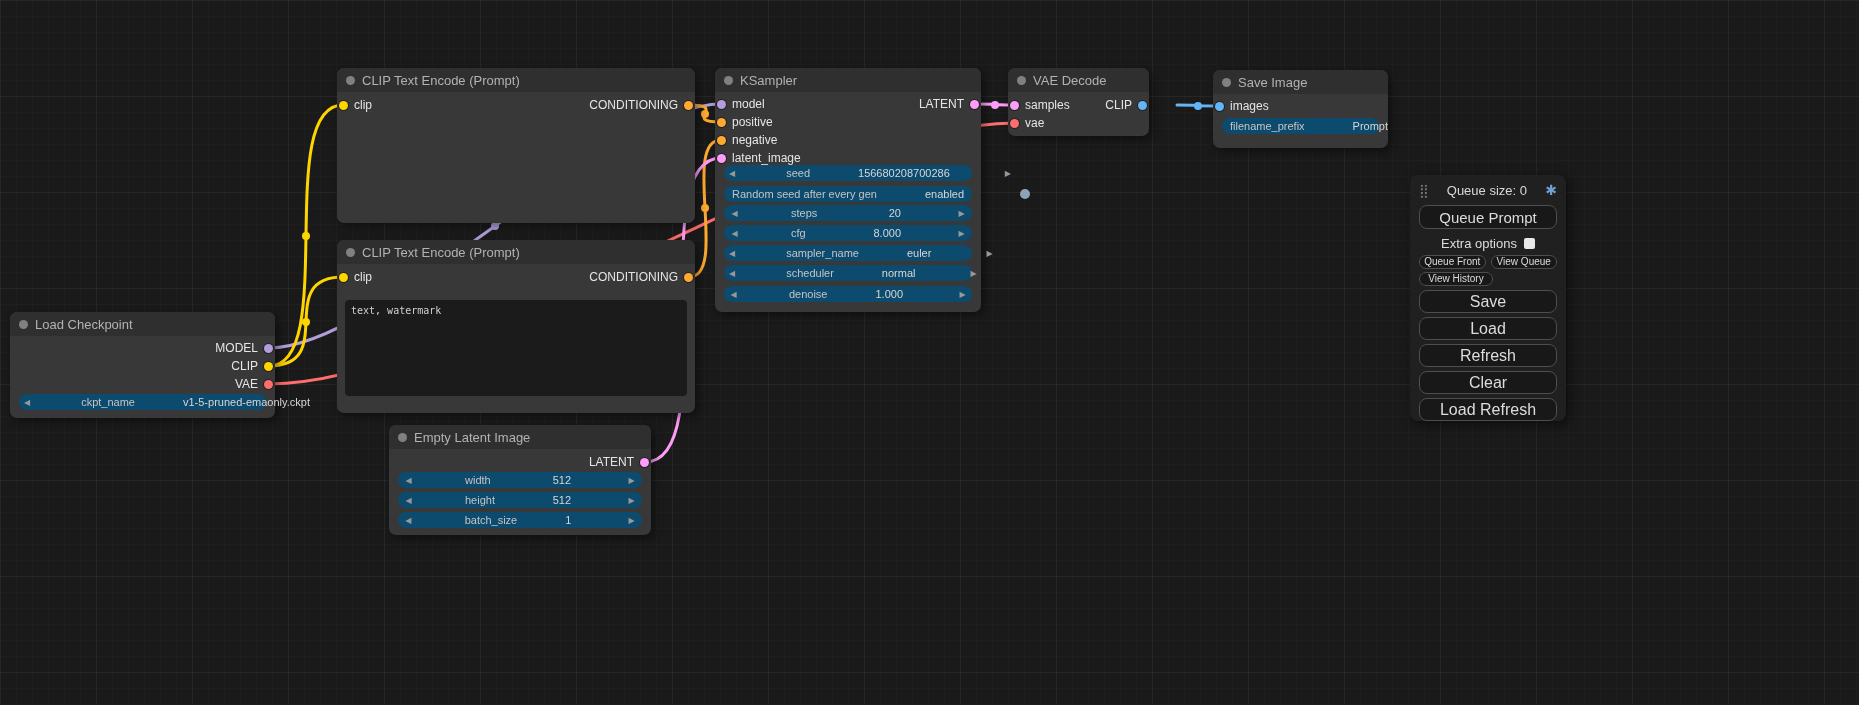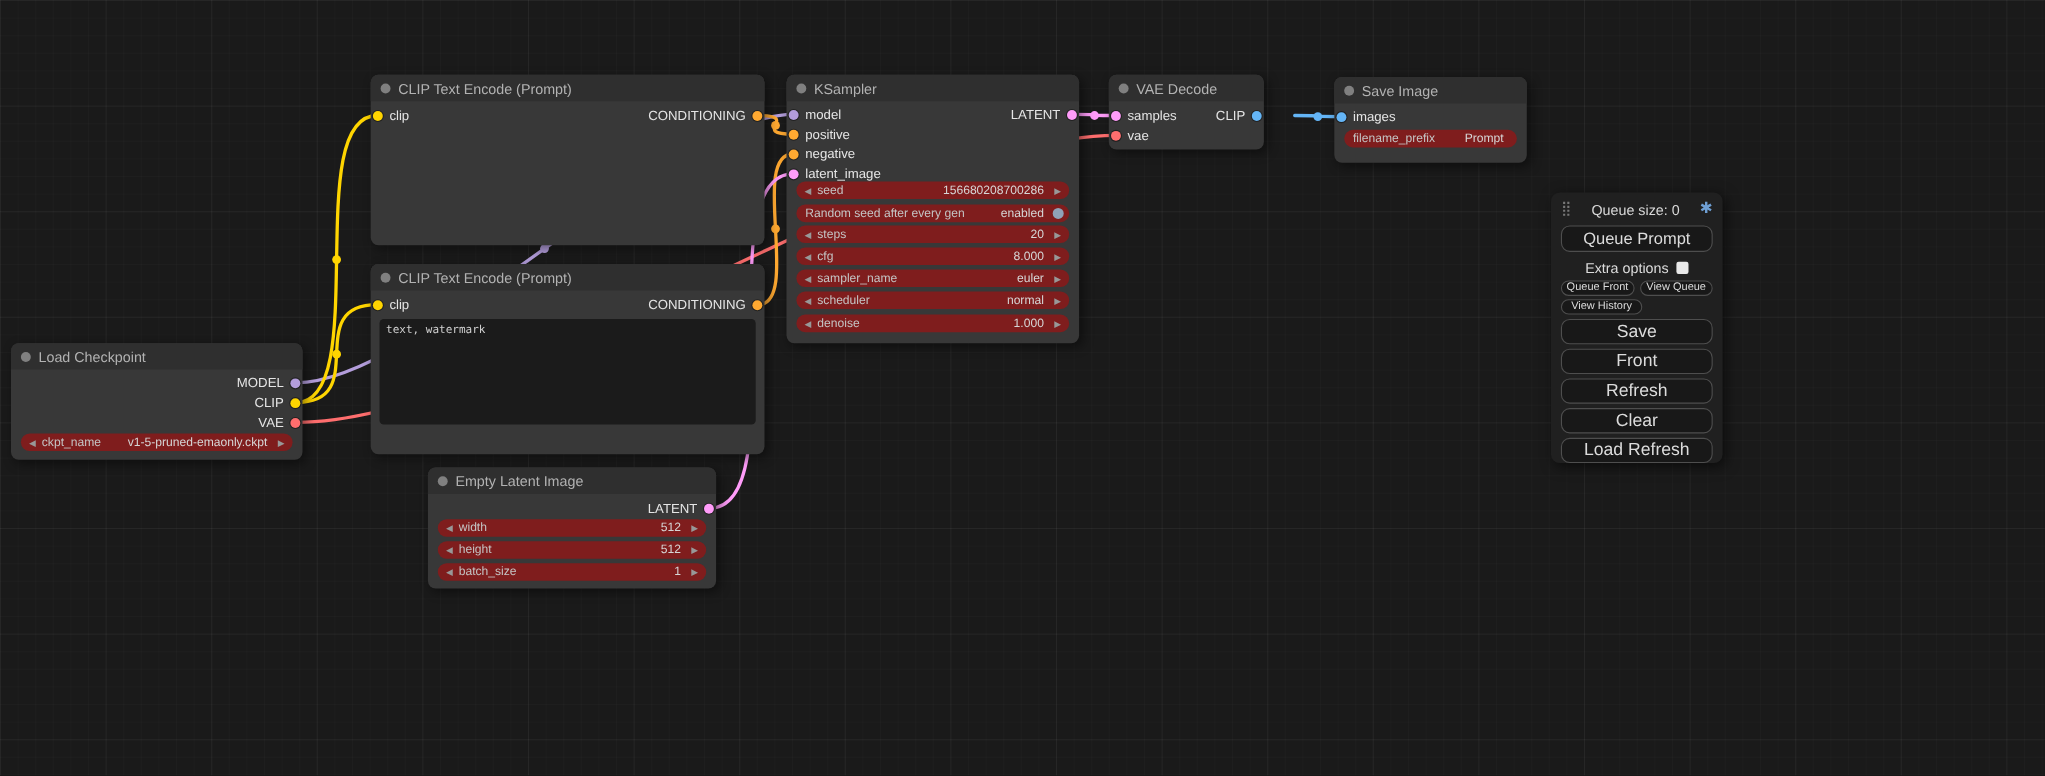--- a/index.html
+++ b/index.html
@@ -34,23 +34,23 @@
   }
   .collapse-dot { width: 9px; height: 9px; border-radius: 50%; background: #808080; flex: none; }
 
   .slot { position: absolute; height: 14px; display: flex; align-items: center; gap: 6px; font-size: 12px; color: #e5e5e5; white-space: nowrap; }
   .slot.in  { left: 0; padding-left: 2px; }
   .slot.out { right: 0; padding-right: 2px; flex-direction: row-reverse; }
   .port { width: 9px; height: 9px; border-radius: 50%; flex: none; box-shadow: 0 0 0 1px rgba(0,0,0,0.4); }
 
   .widget {
     position: absolute; left: 9px; right: 9px; height: 16px;
-    background: #7f1d1d; border-radius: 8px;
+    background: #0c4a6e; border-radius: 8px;
     display: flex; align-items: center; padding: 0 5px;
-    font-size: 11px; color: #cccccc; white-space: nowrap;
+    font-size: 11px; color: #cccccc; white-space: nowrap; gap: 48px;
   }
   .widget .arr { font-size: 8px; color: #989898; width: 11px; text-align: center; }
   .widget .wlabel { margin-left: 3px; color: #c4c4c4; }
   .widget .wvalue { flex: 1; text-align: right; padding-right: 7px; color: #d6d6d6; }
   .toggle-dot { width: 10px; height: 10px; border-radius: 50%; flex: none; margin-left: 1px; }
 
   .textbox {
     position: absolute; left: 8px; right: 8px;
     background: #1b1b1b; border-radius: 4px;
     font-family: "DejaVu Sans Mono", monospace;
@@ -157,21 +157,21 @@
       <span>CLIP Text Encode (Prompt)</span>
     </div>
     <div class="slot in" style="top:30px">
       <span class="port" style="background: rgb(255, 213, 0);"></span>
       <span>clip</span>
     </div>
     <div class="slot out" style="top:30px">
       <span class="port" style="background: rgb(255, 169, 49);"></span>
       <span>CONDITIONING</span>
     </div>
-    <div class="textbox" style="top:50px;height:96px">text, watermark</div>
+    <div class="textbox" style="top:60px;height:96px">text, watermark</div>
   </div>
 
   <div class="node" style="left:389px;top:425px;width:262px;height:110px">
     <div class="node-title">
       <span class="collapse-dot"></span>
       <span>Empty Latent Image</span>
     </div>
     <div class="slot out" style="top:30px">
       <span class="port" style="background: rgb(255, 156, 249);"></span>
       <span>LATENT</span>
@@ -310,19 +310,19 @@
       <span class="checkbox"></span>
     </div>
     <div class="small-row">
       <button class="btn small">Queue Front</button>
       <button class="btn small">View Queue</button>
     </div>
     <div class="view-history-wrap">
       <button class="btn small vh">View History</button>
     </div>
     <button class="btn big">Save</button>
-    <button class="btn big">Front</button>
+    <button class="btn big">Load</button>
     <button class="btn big">Refresh</button>
     <button class="btn big">Clear</button>
     <button class="btn big">Load Refresh</button>
   </div>
 
 </div>
 
 </body></html>

